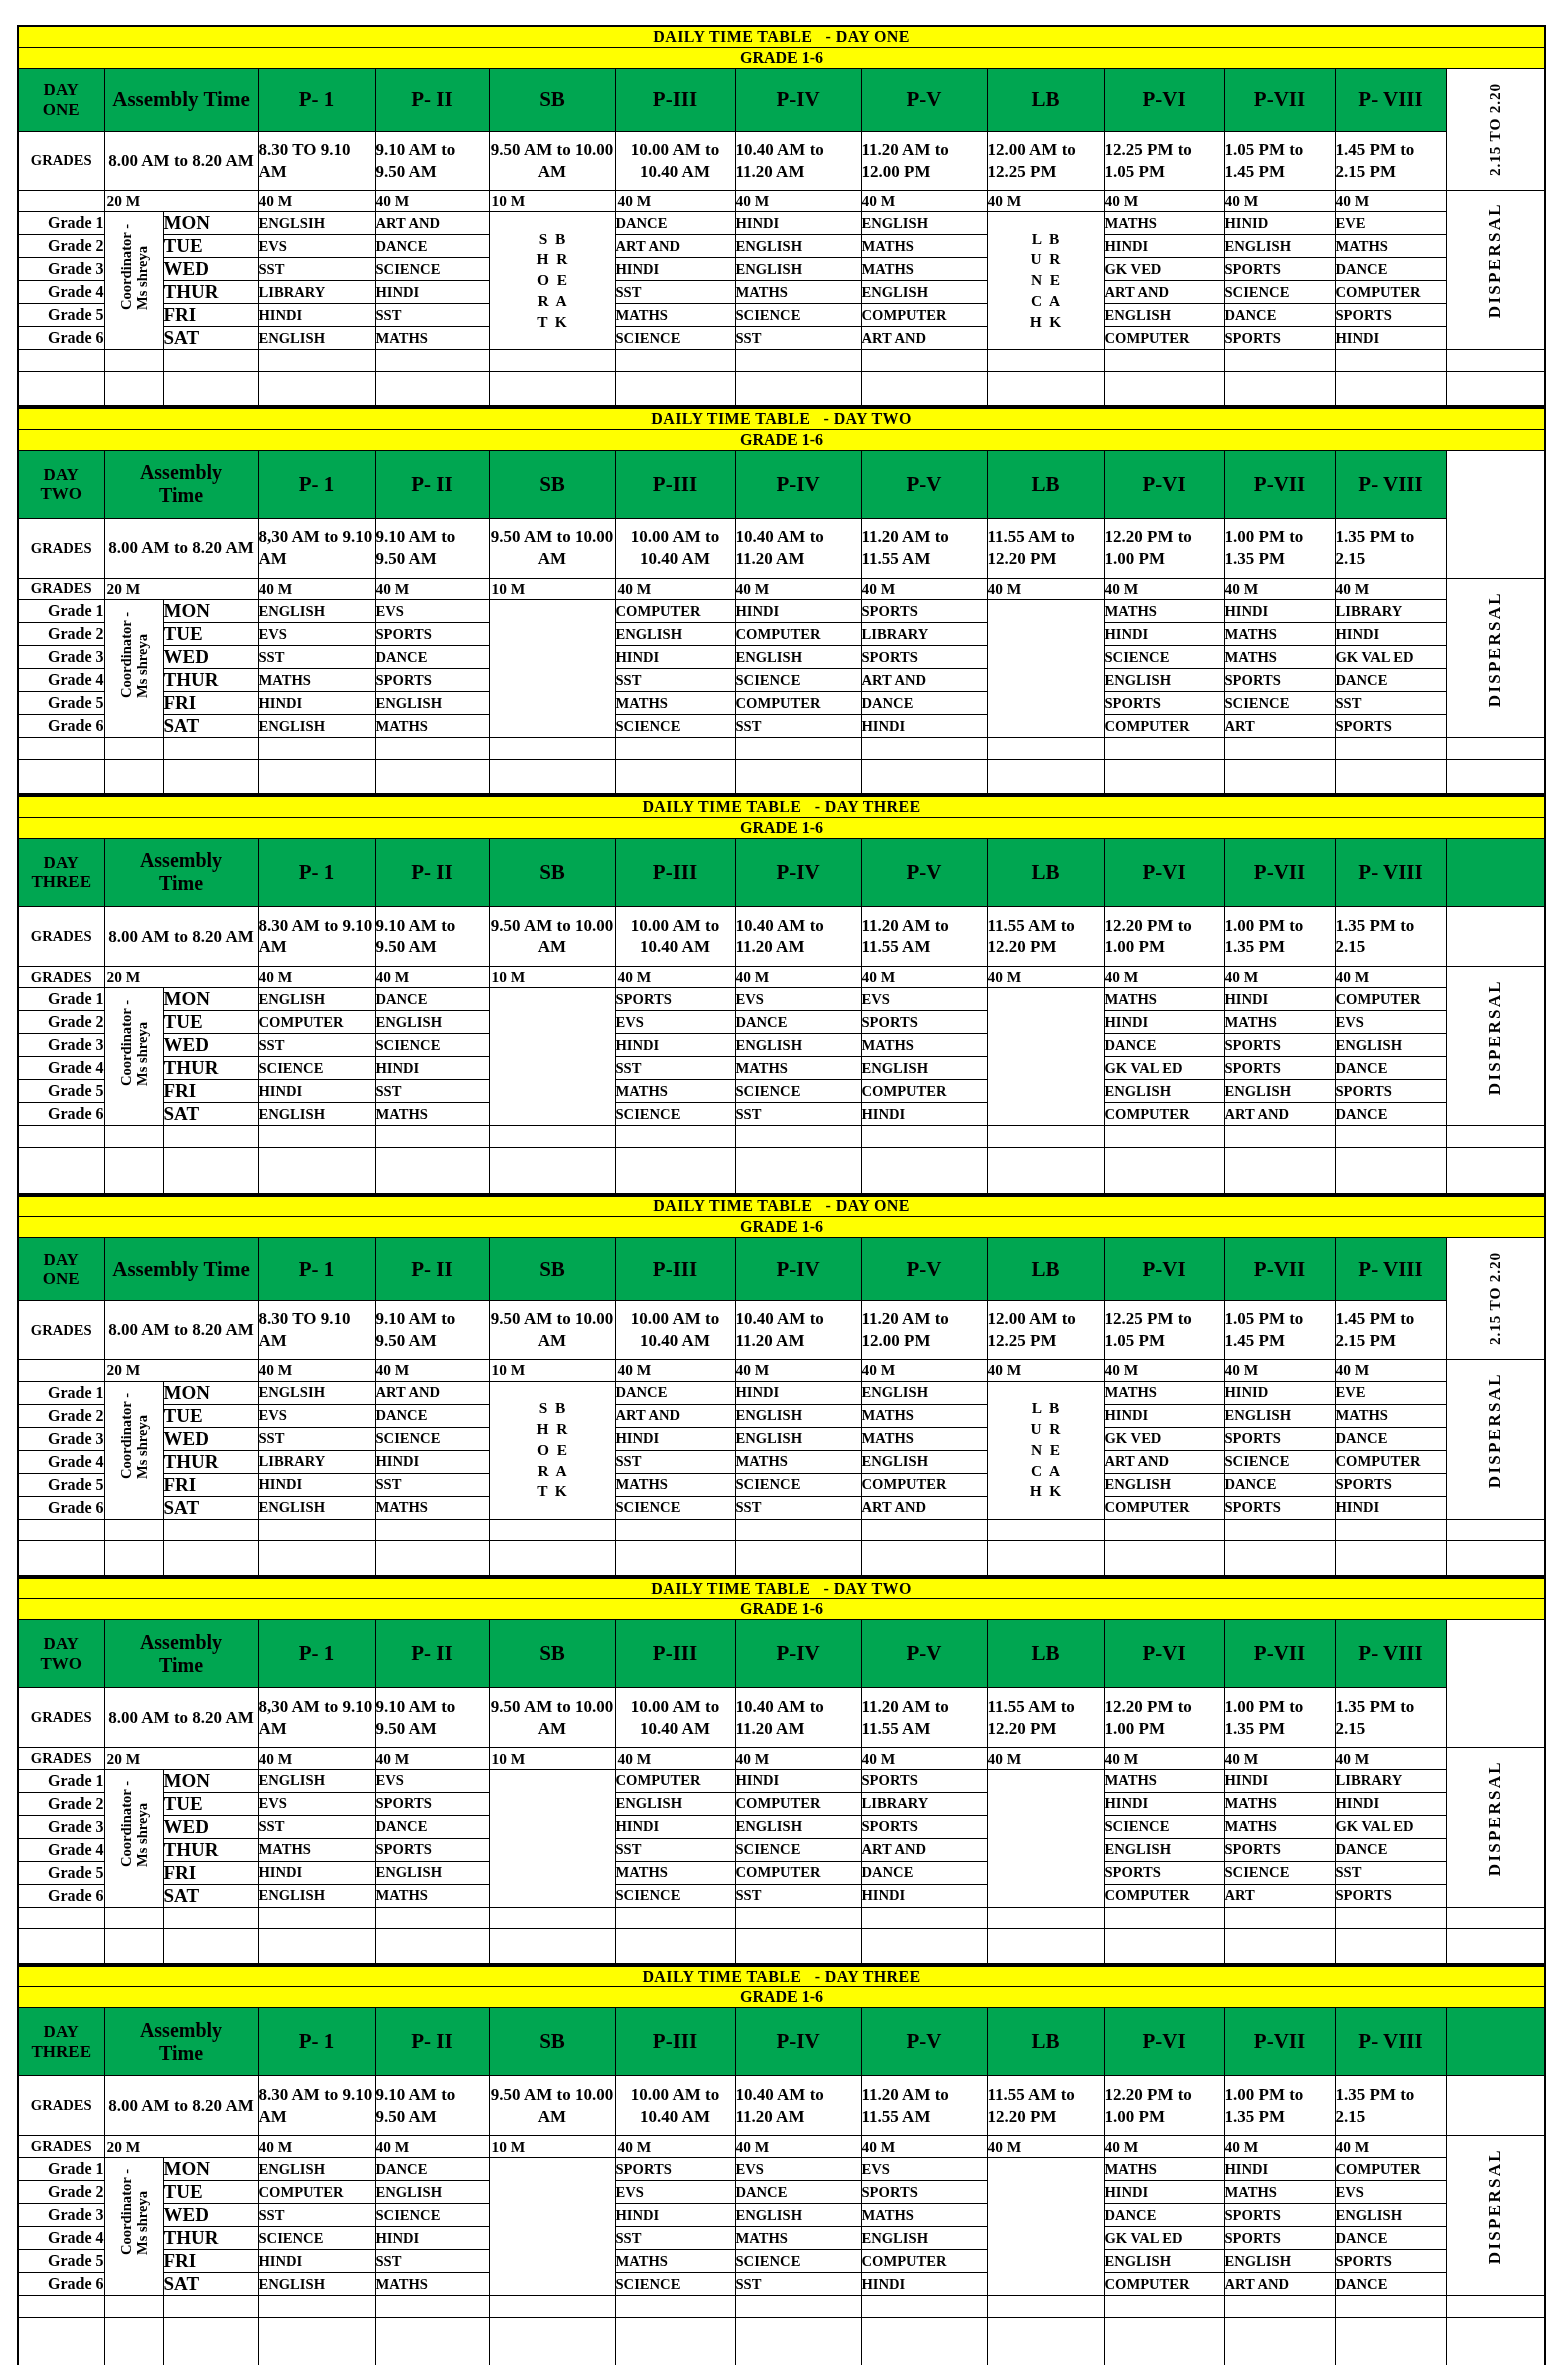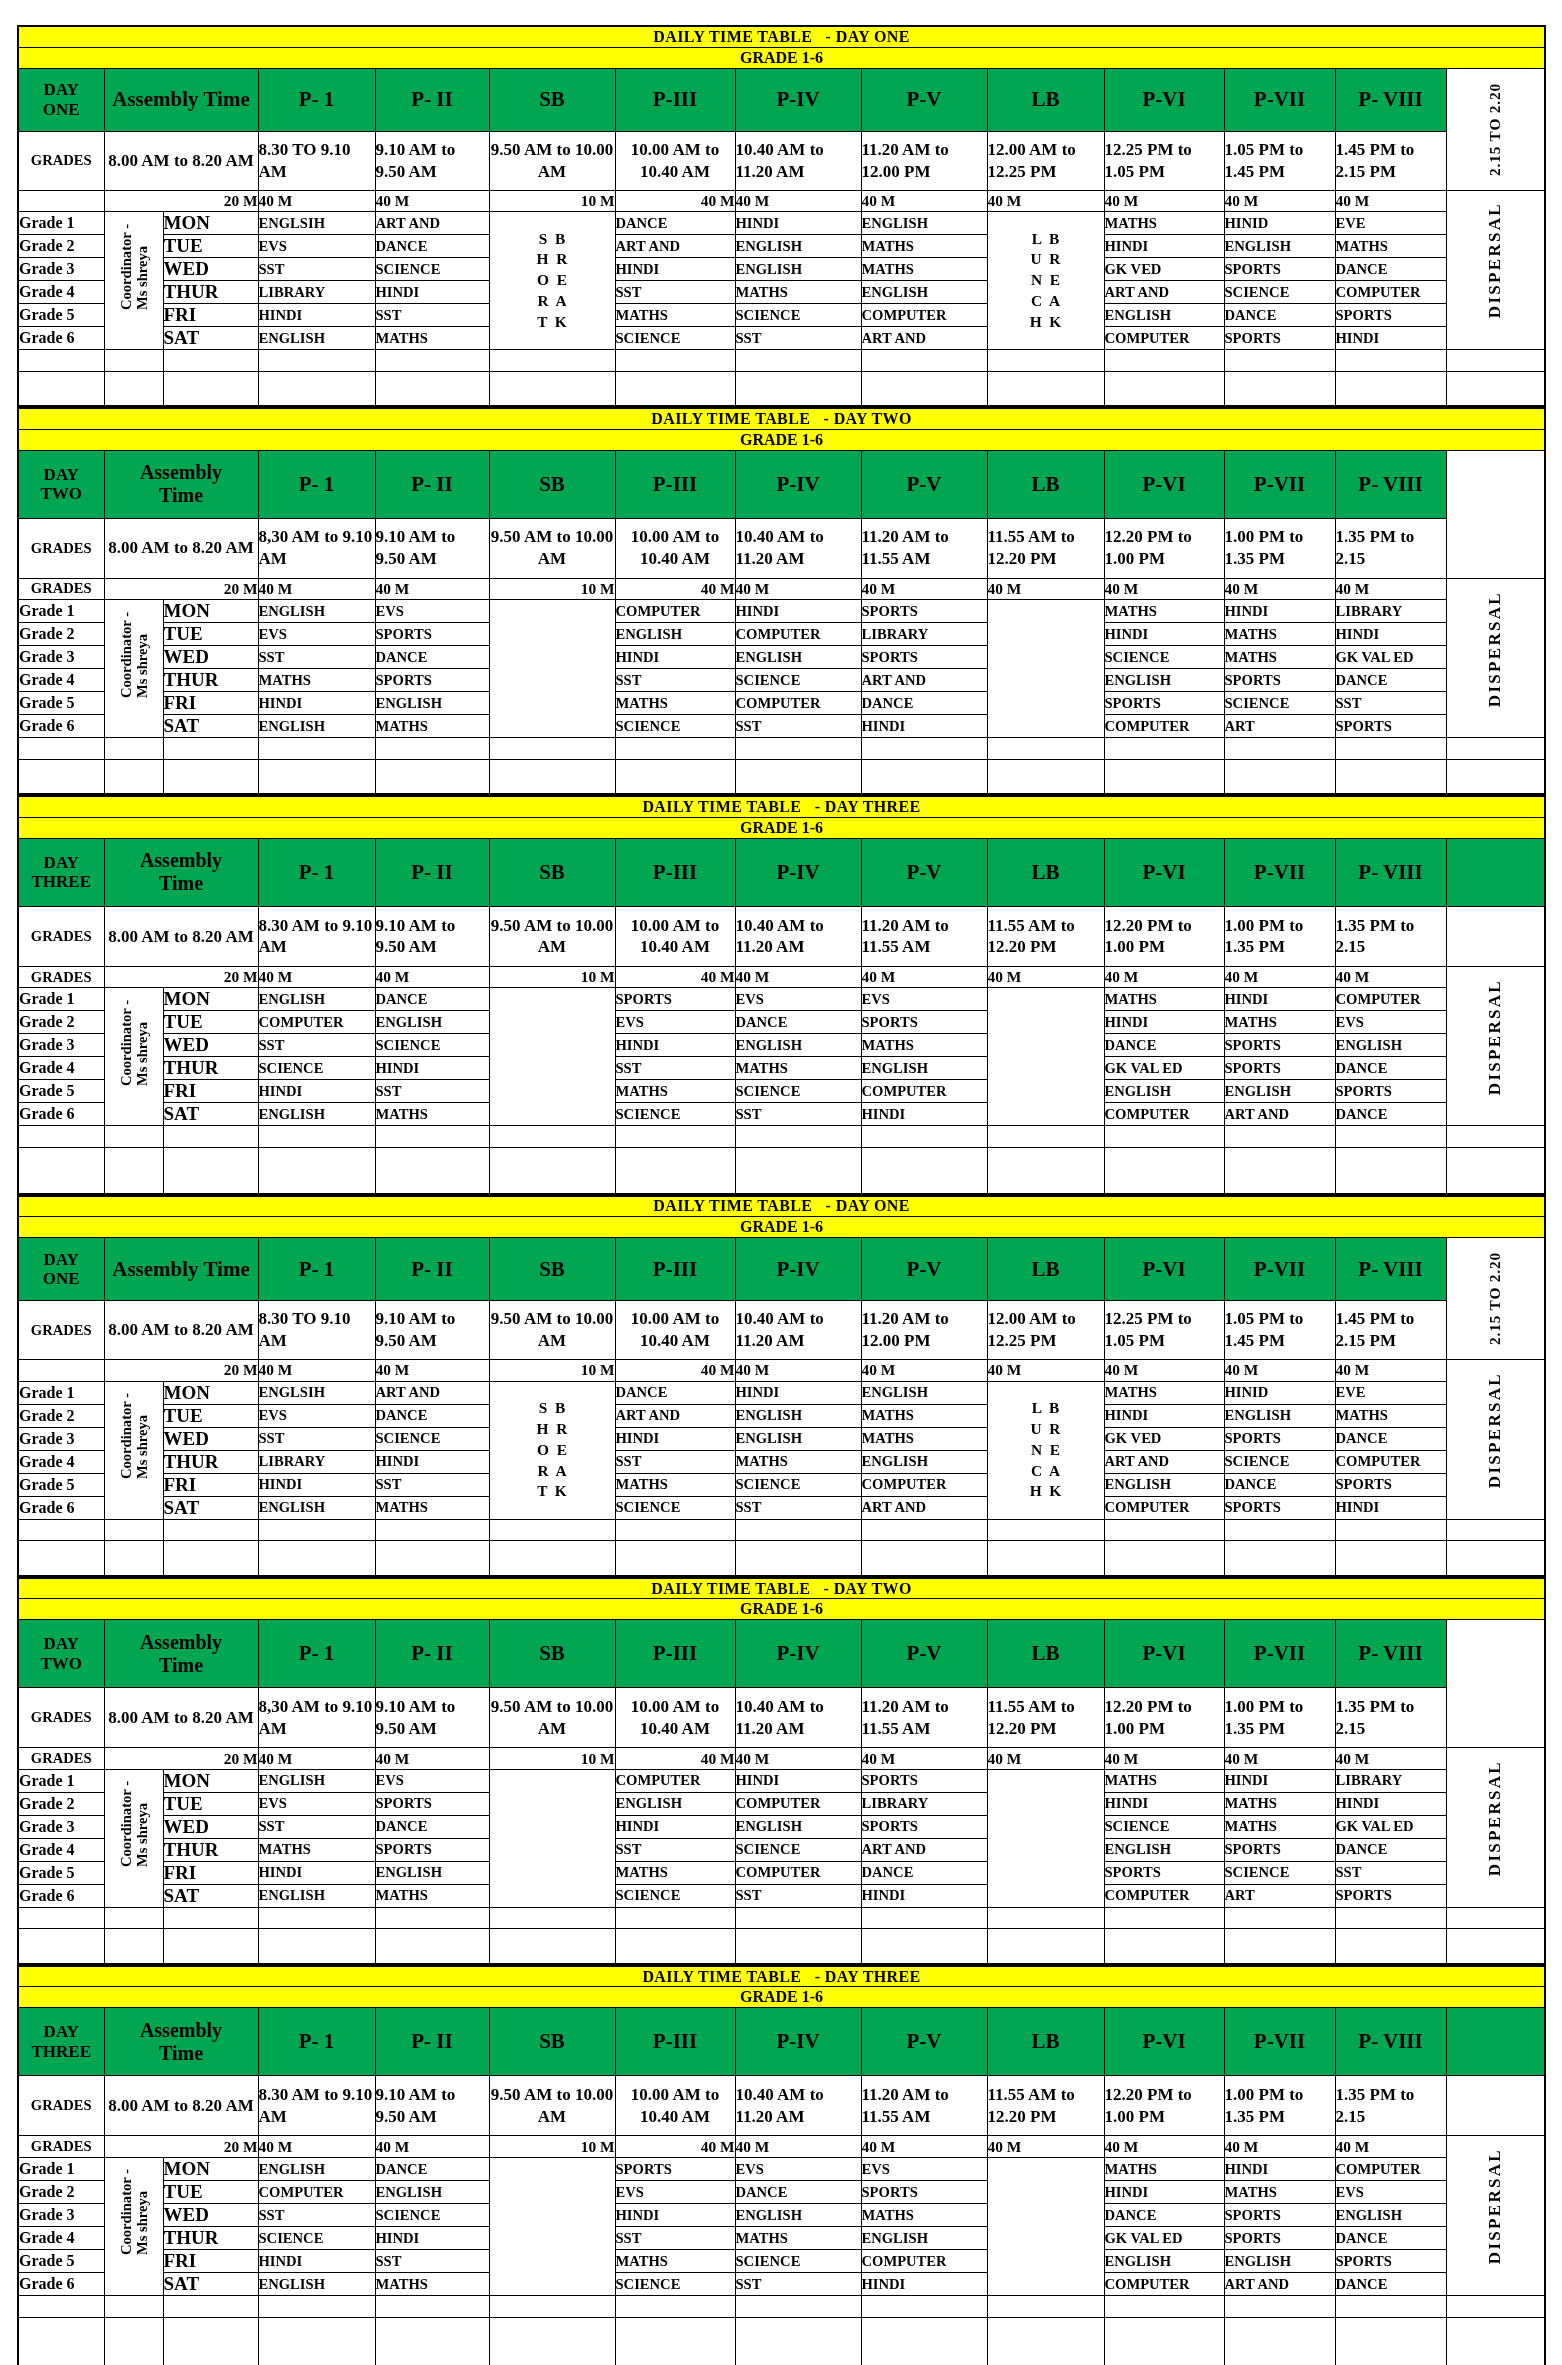--- a/index.html
+++ b/index.html
@@ -24,22 +24,22 @@
   td.green{background:#00a651;text-align:center;}
   td.period{font-size:21px;}
   td.daycell{font-size:17px;line-height:1.15;}
   td.assembly1{font-size:21px;}
   td.assembly2{font-size:20px;line-height:1.15;}
   td.timec{font-size:17px;line-height:1.28;text-align:left;padding:1.5px 1.5px 1.5px 4.6px;vertical-align:middle;}
   td.tc{text-align:center;padding-left:1.5px;}
   td.gradeslbl{font-size:14.6px;text-align:center;}
   td.vtop{vertical-align:top;padding-top:2.3px;}
   td.dur{font-size:15.4px;text-align:left;padding-left:4.6px;}
-  td.dur.tc{text-align:right;padding-left:17px;}
-  td.gradelbl{font-size:16px;text-align:left;}
+  td.dur.tc{text-align:left;padding-left:2px;}
+  td.gradelbl{font-size:16px;text-align:right;}
   td.dayname{font-size:19px;text-align:left;padding-left:4.6px;}
   td.subj{font-size:14.6px;text-align:left;padding-left:3.9px;white-space:nowrap;}
   td.vert{text-align:center;vertical-align:middle;}
   .vtext{
     transform:rotate(-90deg);white-space:pre;text-align:center;
     font-weight:700;line-height:1.1;
   }
   .coordtext{font-size:14.6px;}
   .disptext{font-size:17px;letter-spacing:2.3px;}
   .earlytext{font-size:15.4px;letter-spacing:0.8px;}

